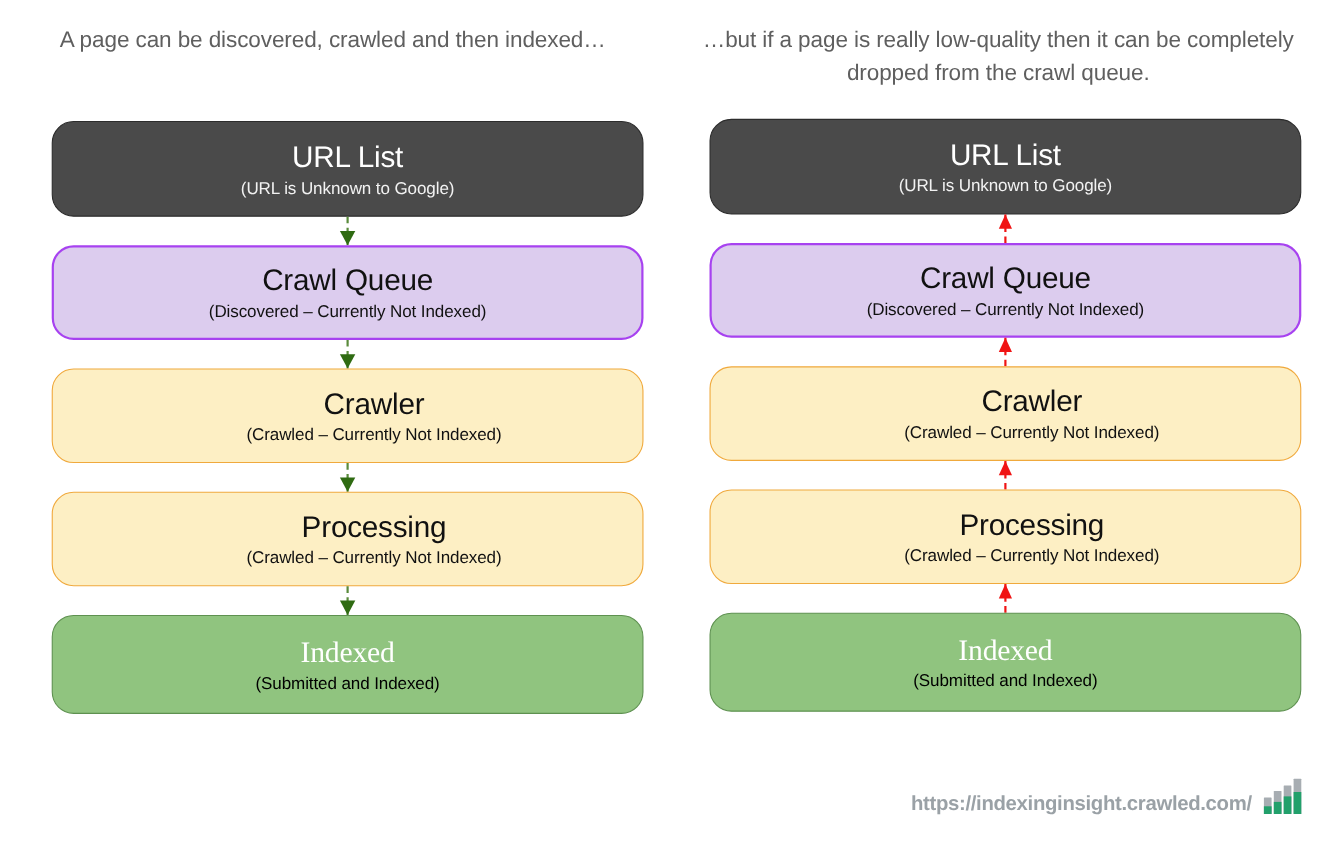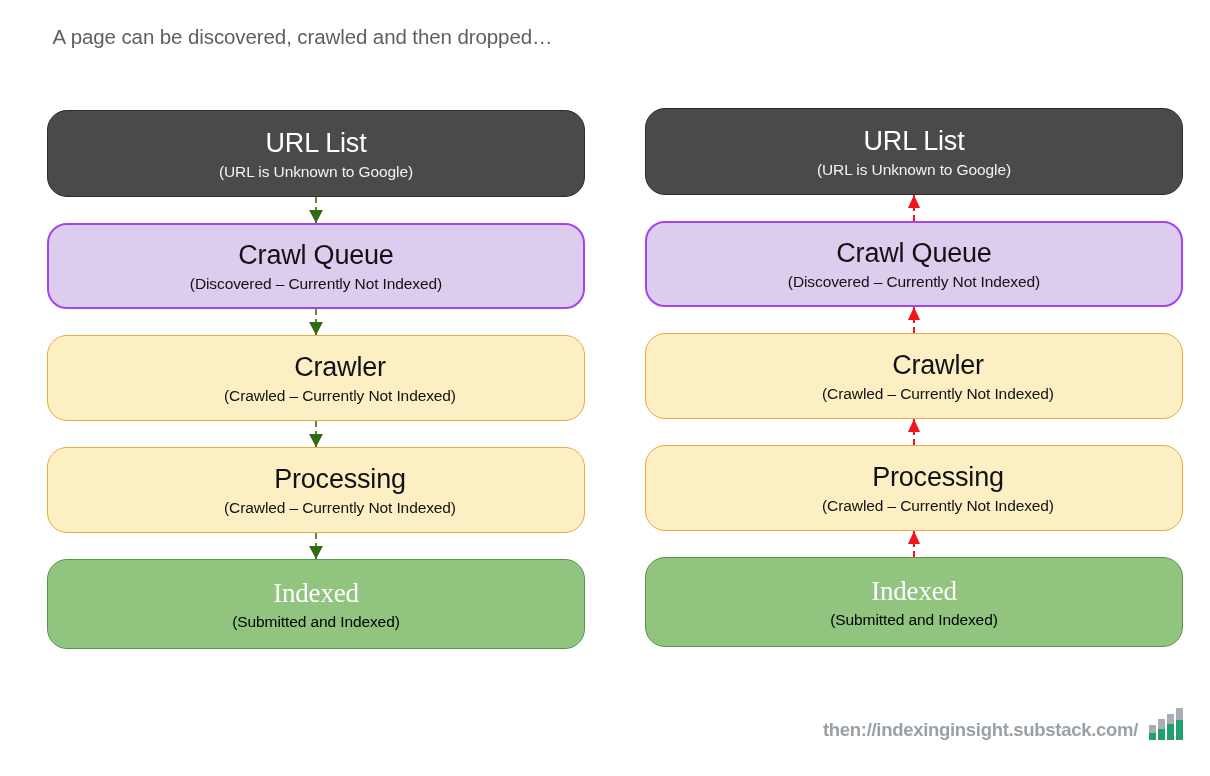--- a/index.html
+++ b/index.html
@@ -203,21 +203,21 @@
   .wm-logo .bar.b4 { height: 32px; }
   .wm-logo .bar.b4 i { height: 20px; }
 </style>
 </head>
 <body>
 
 <div class="canvas">
 
   <div class="column left">
 
-    <div class="caption">A page can be discovered, crawled and then dropped…</div>
+    <div class="caption">A page can be discovered, crawled and then indexed…</div>
 
     <div class="flow">
 
       <div class="node urllist">
         <div class="title">URL List</div>
         <div class="sub">(URL is Unknown to Google)</div>
       </div>
 
       <div class="connector down">
         <span class="stem"></span>
@@ -257,20 +257,21 @@
       <div class="node indexed">
         <div class="title">Indexed</div>
         <div class="sub">(Submitted and Indexed)</div>
       </div>
 
     </div>
   </div>
 
   <div class="column right">
 
+    <div class="caption">…but if a page is really low-quality then it can be completely dropped from the crawl queue.</div>
 
     <div class="flow">
 
       <div class="node urllist">
         <div class="title">URL List</div>
         <div class="sub">(URL is Unknown to Google)</div>
       </div>
 
       <div class="connector up">
         <span class="stem"></span>
@@ -309,21 +310,21 @@
 
       <div class="node indexed">
         <div class="title">Indexed</div>
         <div class="sub">(Submitted and Indexed)</div>
       </div>
 
     </div>
   </div>
 
   <div class="watermark">
-    <span class="wm-url">then://indexinginsight.substack.com/</span>
+    <span class="wm-url">https://indexinginsight.crawled.com/</span>
     <span class="wm-logo">
       <span class="bar b1">
           <i></i>
         </span>
       <span class="bar b2">
           <i></i>
         </span>
       <span class="bar b3">
           <i></i>
         </span>

